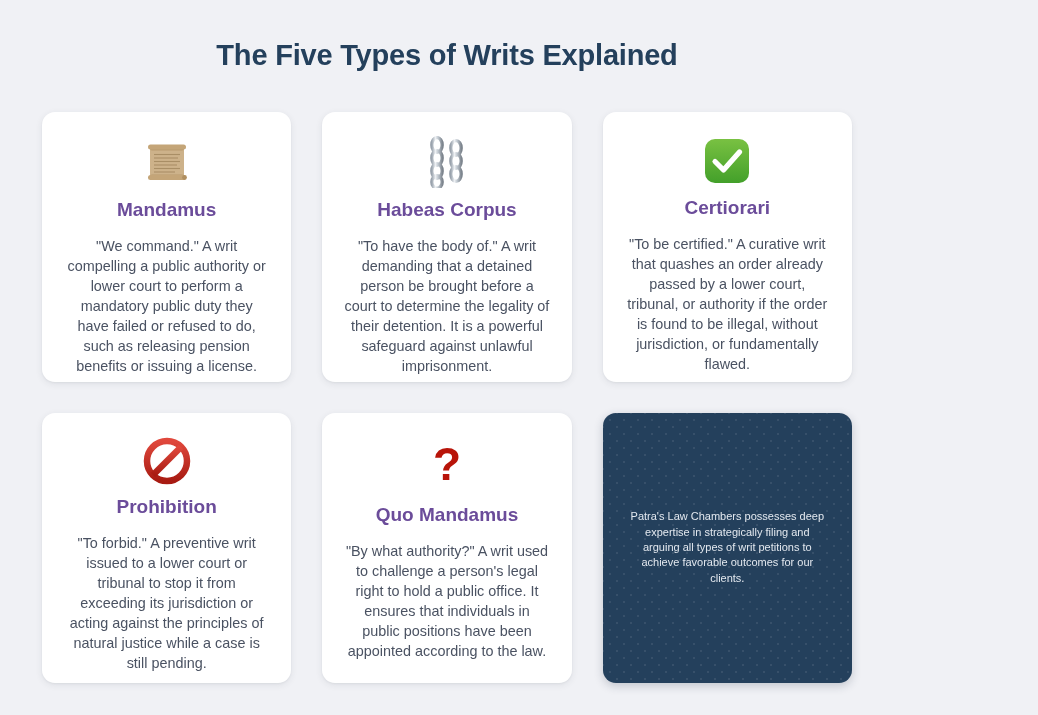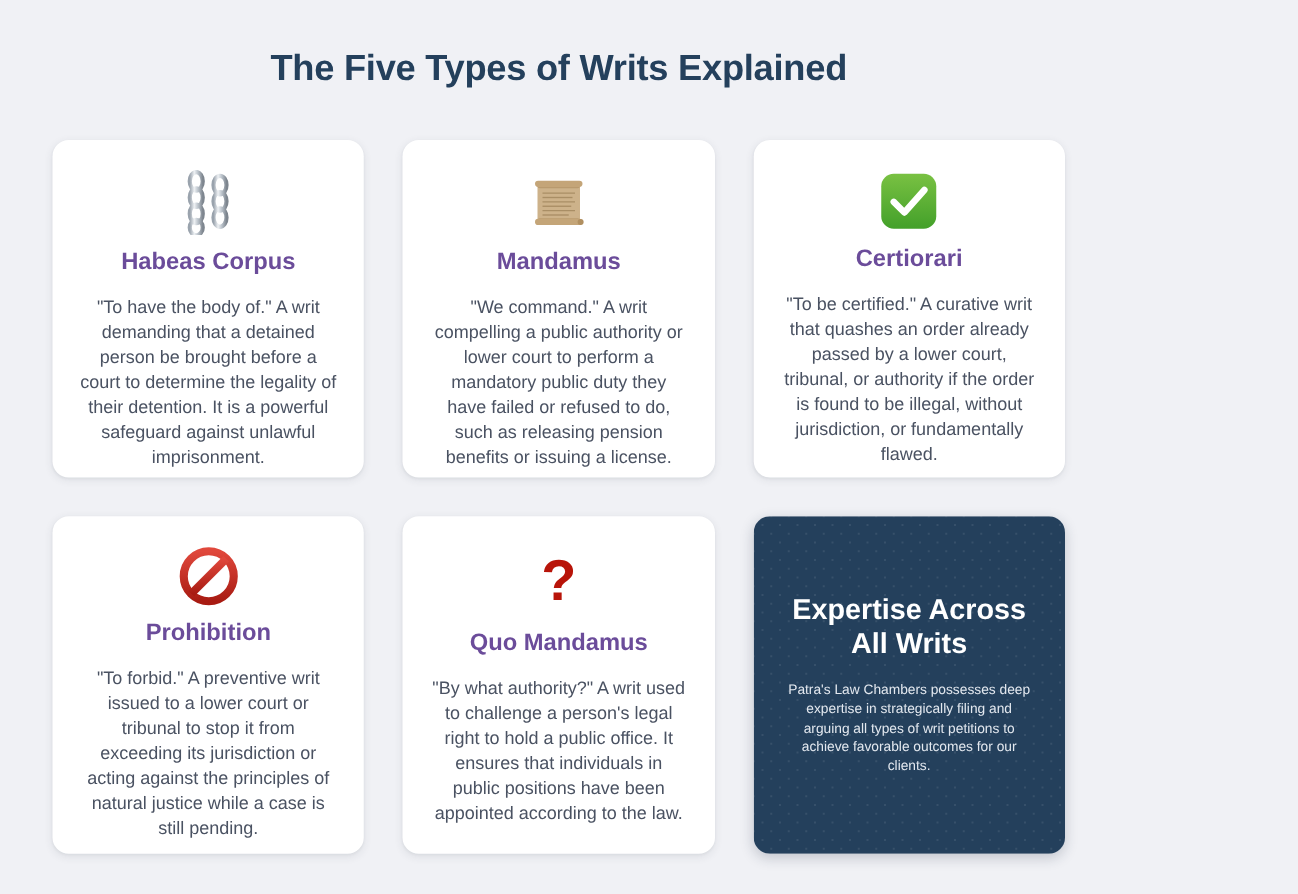--- a/index.html
+++ b/index.html
@@ -107,20 +107,43 @@
   }
 </style>
 </head>
 <body>
 
 <div class="page">
 
   <h1 class="page-title">The Five Types of Writs Explained</h1>
 
   <div class="grid">
+
+    <div class="card">
+      <div class="card-icon">
+        <svg width="52" height="52" viewBox="0 0 52 52" aria-hidden="true">
+          <rect x="9" y="10" width="34" height="33" rx="1.5" fill="#cdb28a"></rect>
+          <rect x="9" y="10" width="34" height="4.5" rx="2" fill="#b99a6e"></rect>
+          <rect x="9" y="38.5" width="34" height="4.5" rx="2" fill="#b99a6e"></rect>
+          <g stroke="#9e8259" stroke-width="1.1" opacity="0.75">
+            <line x1="13" y1="18.5" x2="39" y2="18.5"></line>
+            <line x1="13" y1="22" x2="37" y2="22"></line>
+            <line x1="13" y1="25.5" x2="39" y2="25.5"></line>
+            <line x1="13" y1="29" x2="36" y2="29"></line>
+            <line x1="13" y1="32.5" x2="39" y2="32.5"></line>
+            <line x1="13" y1="36" x2="34" y2="36"></line>
+          </g>
+          <rect x="7" y="8.5" width="38" height="5" rx="2.5" fill="#c4a578"></rect>
+          <rect x="7" y="39" width="38" height="5" rx="2.5" fill="#c4a578"></rect>
+          <circle cx="43.5" cy="41.5" r="2.4" fill="#b08f60"></circle>
+        </svg>
+      </div>
+      <div class="card-title">Mandamus</div>
+      <div class="card-desc">"We command." A writ compelling a public authority or lower court to perform a mandatory public duty they have failed or refused to do, such as releasing pension benefits or issuing a license.</div>
+    </div>
 
     <div class="card">
       <div class="card-icon">
         <svg width="52" height="52" viewBox="0 0 52 52" aria-hidden="true">
           <defs>
             <linearGradient id="steel" x1="0" y1="0" x2="1" y2="0">
               <stop offset="0%" stop-color="#9aa3ad"></stop>
               <stop offset="35%" stop-color="#eef1f4"></stop>
               <stop offset="65%" stop-color="#b9c1c9"></stop>
               <stop offset="100%" stop-color="#7e868f"></stop>
@@ -136,43 +159,20 @@
             <ellipse cx="35" cy="38" rx="5.2" ry="7.4"></ellipse>
           </g>
         </svg>
       </div>
       <div class="card-title">Habeas Corpus</div>
       <div class="card-desc">"To have the body of." A writ demanding that a detained person be brought before a court to determine the legality of their detention. It is a powerful safeguard against unlawful imprisonment.</div>
     </div>
 
     <div class="card">
       <div class="card-icon">
-        <svg width="52" height="52" viewBox="0 0 52 52" aria-hidden="true">
-          <rect x="9" y="10" width="34" height="33" rx="1.5" fill="#cdb28a"></rect>
-          <rect x="9" y="10" width="34" height="4.5" rx="2" fill="#b99a6e"></rect>
-          <rect x="9" y="38.5" width="34" height="4.5" rx="2" fill="#b99a6e"></rect>
-          <g stroke="#9e8259" stroke-width="1.1" opacity="0.75">
-            <line x1="13" y1="18.5" x2="39" y2="18.5"></line>
-            <line x1="13" y1="22" x2="37" y2="22"></line>
-            <line x1="13" y1="25.5" x2="39" y2="25.5"></line>
-            <line x1="13" y1="29" x2="36" y2="29"></line>
-            <line x1="13" y1="32.5" x2="39" y2="32.5"></line>
-            <line x1="13" y1="36" x2="34" y2="36"></line>
-          </g>
-          <rect x="7" y="8.5" width="38" height="5" rx="2.5" fill="#c4a578"></rect>
-          <rect x="7" y="39" width="38" height="5" rx="2.5" fill="#c4a578"></rect>
-          <circle cx="43.5" cy="41.5" r="2.4" fill="#b08f60"></circle>
-        </svg>
-      </div>
-      <div class="card-title">Mandamus</div>
-      <div class="card-desc">"We command." A writ compelling a public authority or lower court to perform a mandatory public duty they have failed or refused to do, such as releasing pension benefits or issuing a license.</div>
-    </div>
-
-    <div class="card">
-      <div class="card-icon">
         <svg width="50" height="50" viewBox="0 0 50 50" aria-hidden="true">
           <defs>
             <linearGradient id="greeng" x1="0" y1="0" x2="0" y2="1">
               <stop offset="0%" stop-color="#79c142"></stop>
               <stop offset="100%" stop-color="#43a02a"></stop>
             </linearGradient>
           </defs>
           <rect x="3" y="3" width="44" height="44" rx="10" fill="url(#greeng)"></rect>
           <path d="M13 25.5 L21.5 34 L37.5 16" fill="none" stroke="#ffffff" stroke-width="5.2" stroke-linecap="round" stroke-linejoin="round"></path>
         </svg>
@@ -202,18 +202,17 @@
       <div class="card-icon">
         <svg width="48" height="50" viewBox="0 0 48 50" aria-hidden="true">
           <text x="24" y="40" text-anchor="middle" font-family="&quot;Liberation Sans&quot;, sans-serif" font-size="46" font-weight="bold" fill="#b81409">?</text>
         </svg>
       </div>
       <div class="card-title">Quo Mandamus</div>
       <div class="card-desc">"By what authority?" A writ used to challenge a person's legal right to hold a public office. It ensures that individuals in public positions have been appointed according to the law.</div>
     </div>
 
     <div class="card highlight">
-      <div class="card-title">Expertise Across All Writs</div>
       <div class="card-desc">Patra's Law Chambers possesses deep expertise in strategically filing and arguing all types of writ petitions to achieve favorable outcomes for our clients.</div>
     </div>
 
   </div>
 </div>
 
 </body></html>

